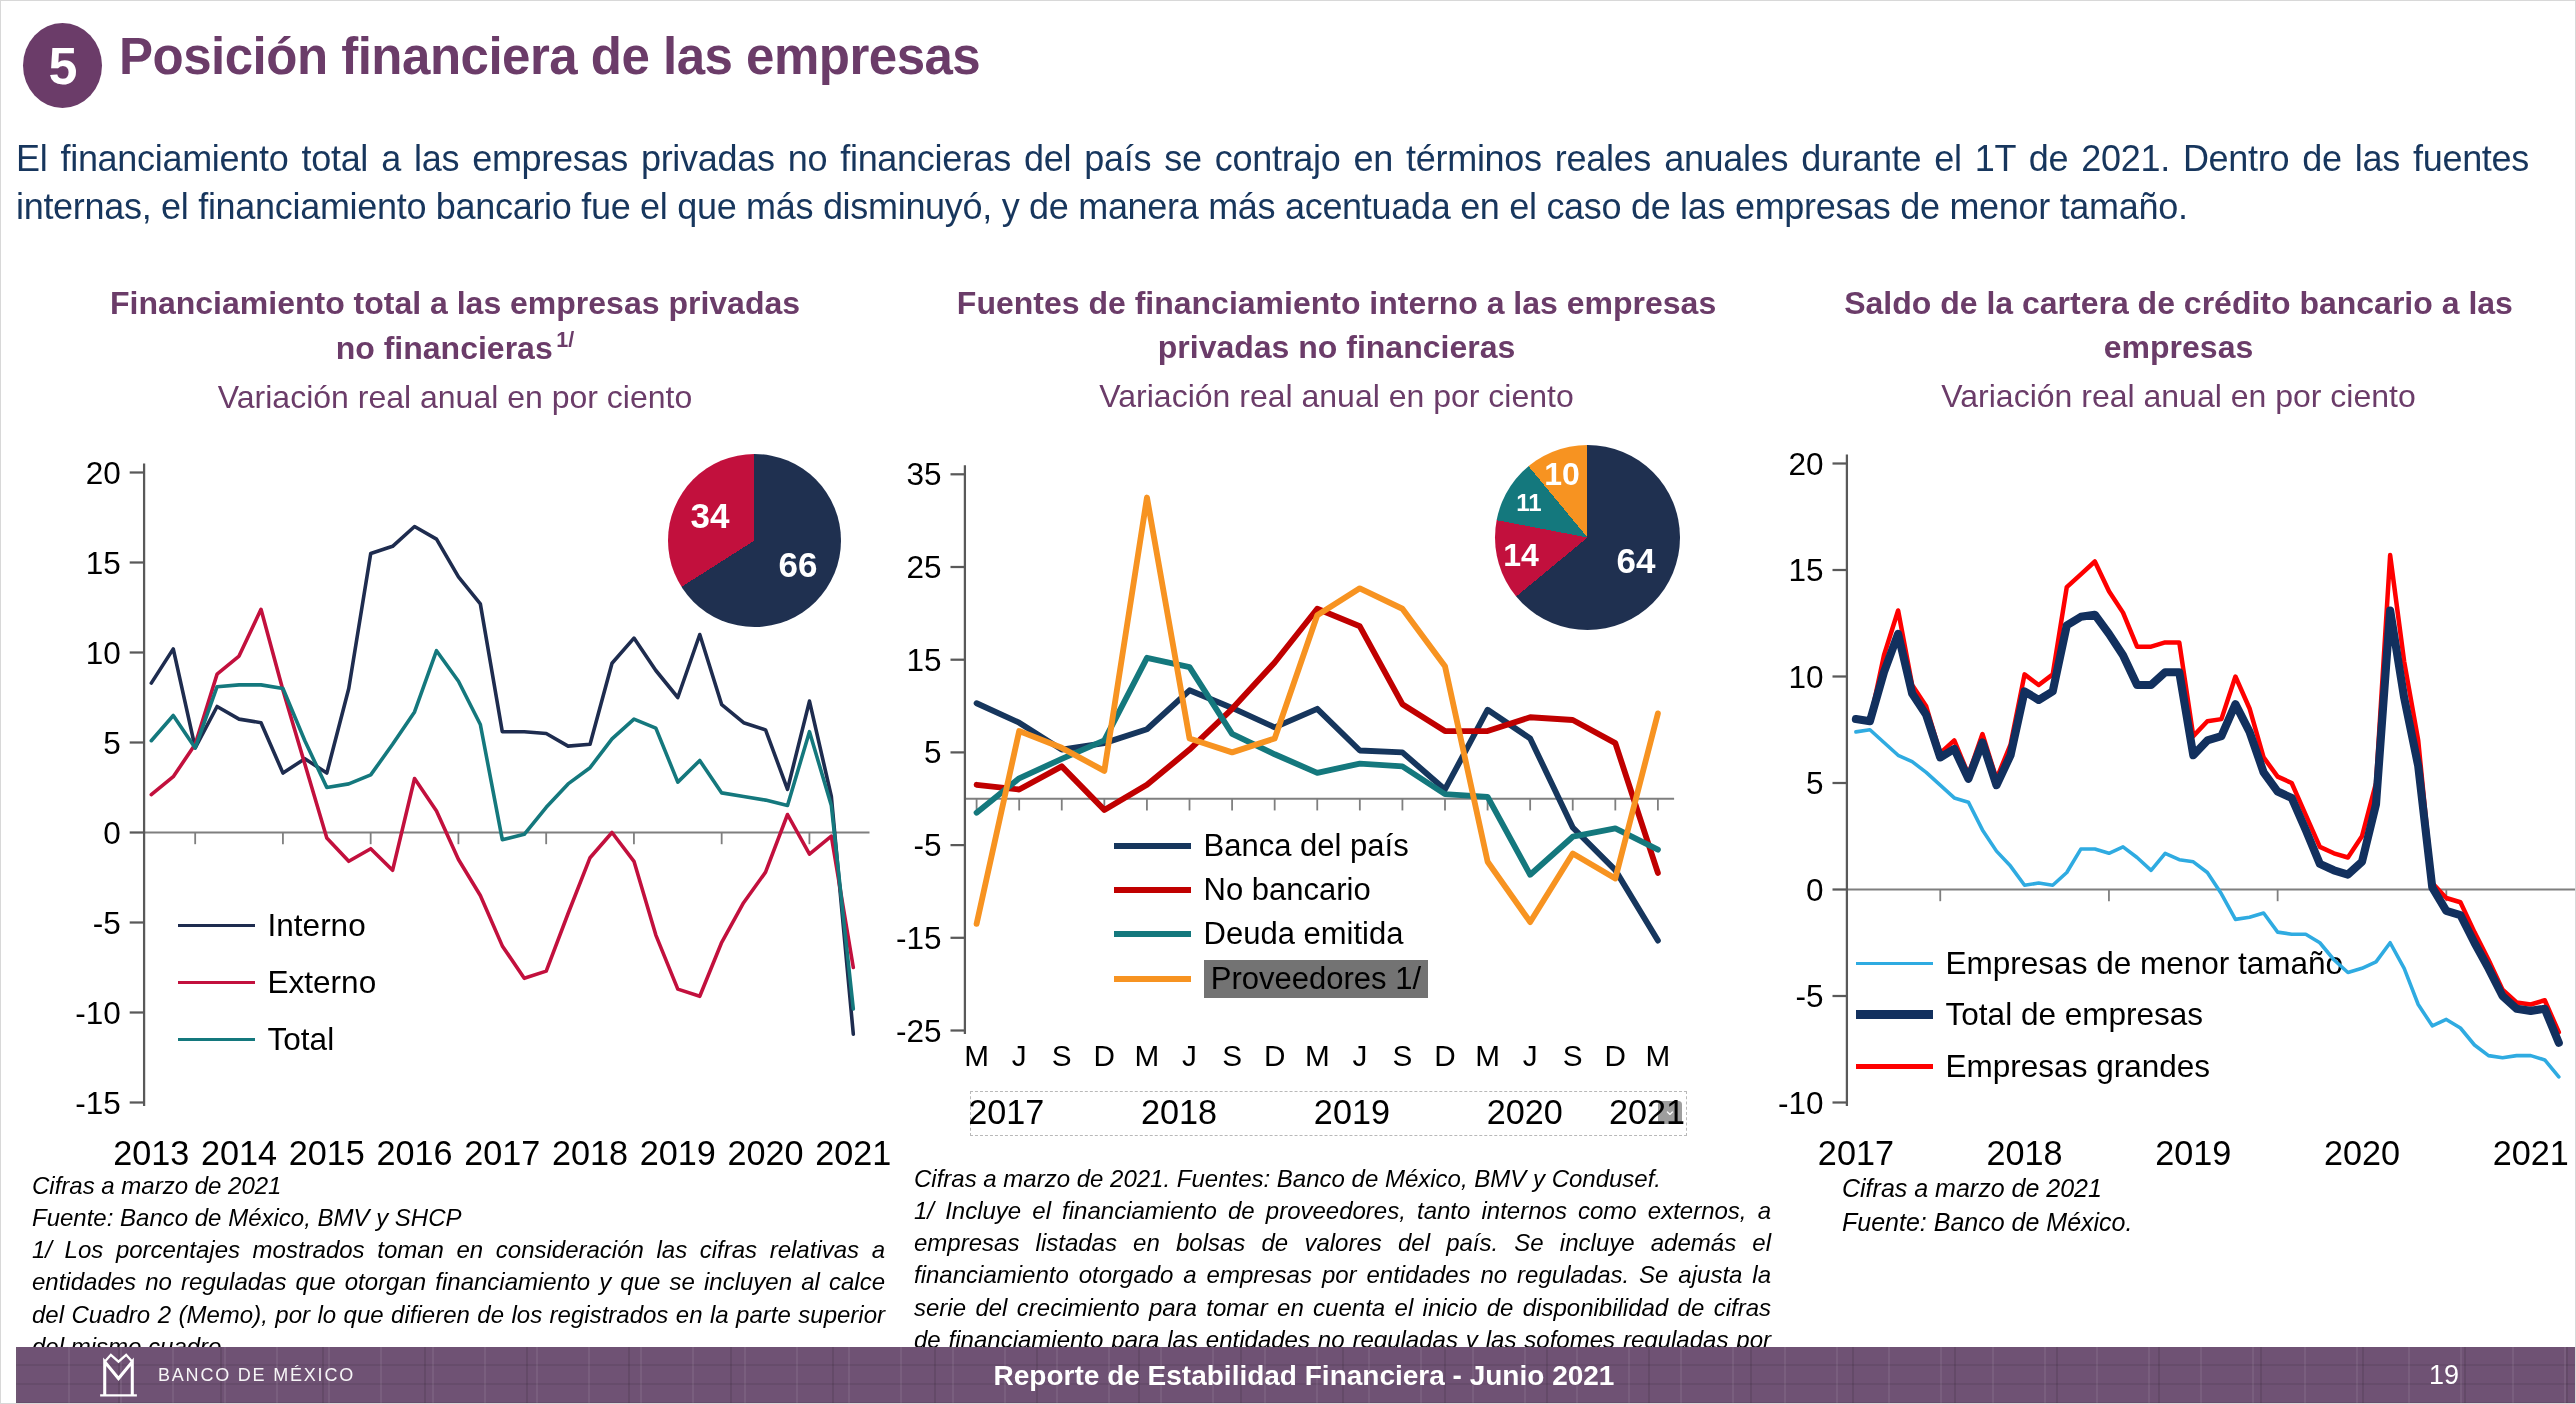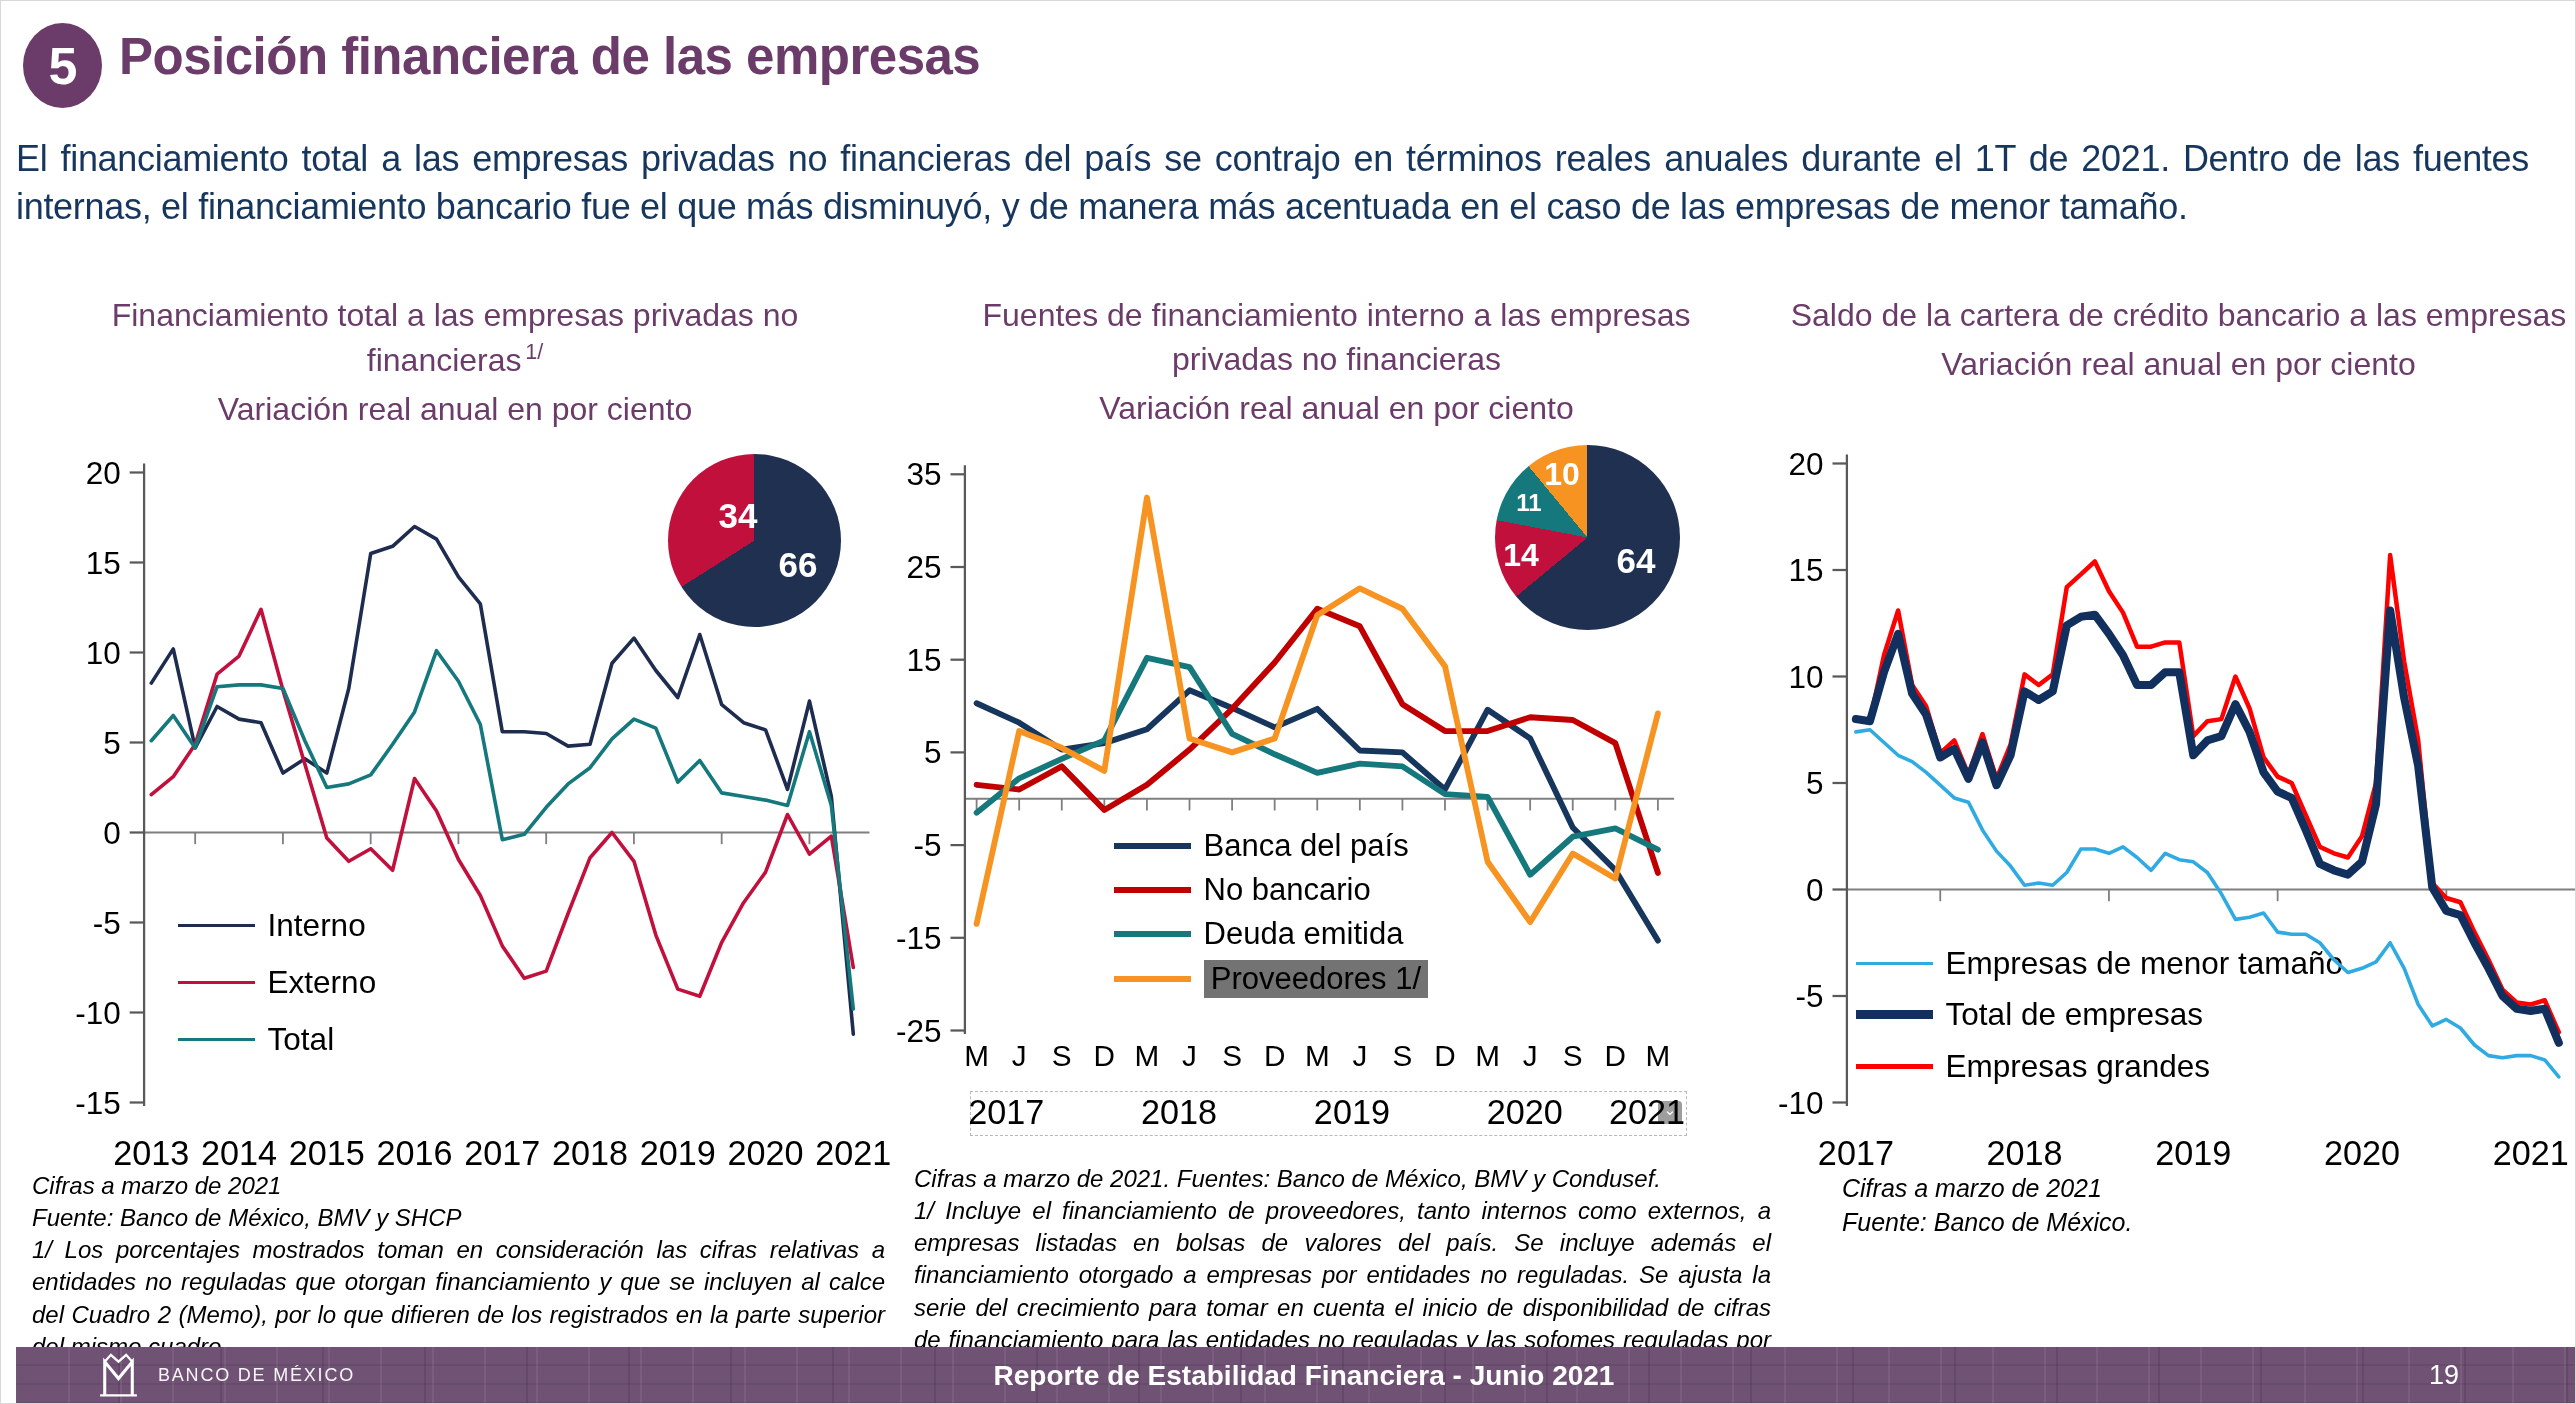--- a/index.html
+++ b/index.html
@@ -17,21 +17,21 @@
   h1.title{
     position:absolute;left:119px;top:27px;margin:0;font-size:51px;font-weight:bold;
     color:#6b3c69;letter-spacing:-0.5px;z-index:2;white-space:nowrap;
   }
   .subtitle{
     position:absolute;left:16px;top:135px;width:2513px;margin:0;
     font-size:36px;line-height:1.32;color:#17365d;text-align:justify;letter-spacing:-0.3px;z-index:2;
   }
   
   .chart-title{position:absolute;top:281px;text-align:center;z-index:2;}
-  .ct-main{font-size:32px;font-weight:normal;color:#6b3c69;line-height:1.38;margin-top:12px;}
+  .ct-main{font-size:32px;font-weight:bold;color:#6b3c69;line-height:1.38;}
   .ct-main sup{font-size:21.6px;margin-left:3.6px;}
   .ct-sub{font-size:32px;color:#6b3c69;margin-top:9px;}
   
   .legend{position:absolute;z-index:3;}
   .lg-row{display:flex;align-items:center;margin-bottom:20px;}
   .legend.compact .lg-row{margin-bottom:8px;}
   .legend.mid .lg-row{margin-bottom:14.4px;}
   .sw{display:inline-block;width:77px;margin-right:12.6px;flex:0 0 77px;}
   .sw.h4{height:3.6px;} .sw.h5{height:4.5px;} .sw.h6{height:5.4px;} .sw.h10{height:9px;}
   .lg-label{font-size:31.5px;color:#000;white-space:nowrap;}
@@ -142,21 +142,21 @@
     <span class="lg-label">Total de empresas</span>
   </div>
   <div class="lg-row">
     <span class="sw h5" style="background: rgb(254, 0, 0);"></span>
     <span class="lg-label">Empresas grandes</span>
   </div>
 </div>
 
 <div class="pie" id="pie0" style="left: 668px; top: 454px; width: 173px; height: 173px; background: conic-gradient(rgb(31, 48, 80) 0deg, rgb(31, 48, 80) 237.6deg, rgb(194, 16, 61) 237.6deg, rgb(194, 16, 61) 360deg);">
     <span class="pie-label" style="left: 130px; top: 111px;">66</span>
-    <span class="pie-label" style="left: 42px; top: 62px; margin-left: 28px;">34</span>
+    <span class="pie-label" style="left: 42px; top: 62px;">34</span>
   </div>
 <div class="pie" id="pie1" style="left: 1495px; top: 445px; width: 185px; height: 185px; background: conic-gradient(rgb(31, 48, 80) 0deg, rgb(31, 48, 80) 230.4deg, rgb(194, 16, 61) 230.4deg, rgb(194, 16, 61) 280.8deg, rgb(20, 120, 125) 280.8deg, rgb(20, 120, 125) 320.4deg, rgb(247, 147, 33) 320.4deg, rgb(247, 147, 33) 356.4deg);">
     <span class="pie-label" style="left: 141px; top: 116px;">64</span>
     <span class="pie-label" style="left: 26px; top: 110px; font-size: 32px;">14</span>
     <span class="pie-label" style="left: 34px; top: 58px; font-size: 24px;">11</span>
     <span class="pie-label" style="left: 67px; top: 29px; font-size: 32px;">10</span>
   </div>
 
 <div class="yearbox">
   <div class="handle"></div>

